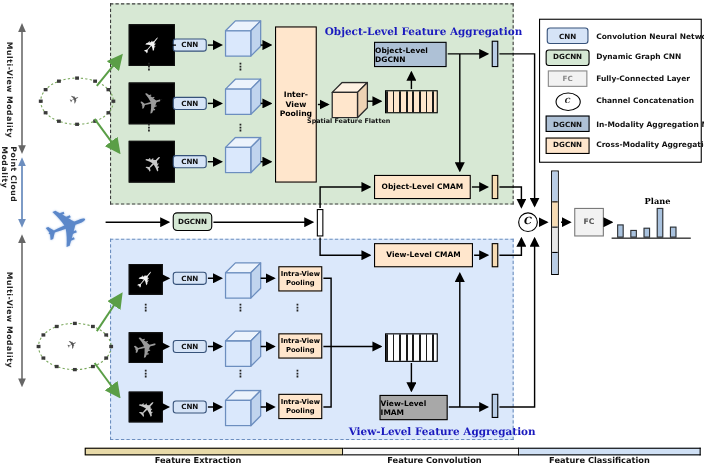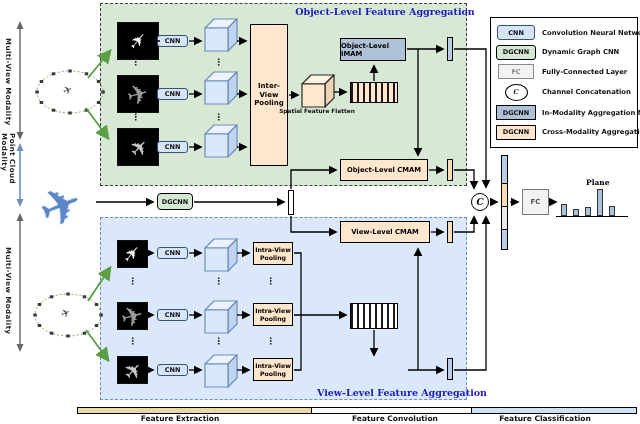--- a/index.html
+++ b/index.html
@@ -95,21 +95,21 @@
   svg{display:block;}
   .overlay{position:absolute;left:0;top:0;pointer-events:none;}
 </style>
 </head>
 <body>
 
 <div class="canvas">
 
   <div class="abs region-green"></div>
   <div class="abs region-blue"></div>
-  <div class="abs section-title" style="left:280px;top:6px;width:210px;">Object-Level Feature Aggregation</div>
+  <div class="abs section-title" style="left:280px;top:24px;width:210px;">Object-Level Feature Aggregation</div>
   <div class="abs section-title" style="left:297px;top:387px;width:210px;">View-Level Feature Aggregation</div>
 
   <div class="abs rail-label" style="top:38px;height:88px;">Multi-View Modality</div>
   <div class="abs rail-label" style="top:133px;height:82px;">Point Cloud Modality</div>
   <div class="abs rail-label" style="top:243px;height:95px;">Multi-View Modality</div>
 
   <div class="abs" style="left:33px;top:67px;width:74px;height:50px;">
     <svg class="overlay" width="74" height="50">
       <ellipse cx="37" cy="25" rx="33" ry="21" fill="none" stroke="#7aa85c" stroke-width="1" stroke-dasharray="2,2"></ellipse>
       <g fill="#3a3a3a">
@@ -232,23 +232,24 @@
         <polygon points="1,10 10,1 33,1 24,10" fill="#fff2e3"></polygon>
         <polygon points="24,10 33,1 33,24 24,33" fill="#eed3b4"></polygon>
         <rect x="1" y="10" width="23" height="23" fill="#ffe6cc"></rect>
       </g>
     </svg>
   <div class="abs flatten-label" style="left:276px;top:108px;width:82px;">Spatial Feature Flatten</div>
 
   <div class="abs striped striped-tan" style="left:350px;top:82px;width:48px;height:21px;"></div>
   <div class="abs striped striped-white" style="left:350px;top:303px;width:48px;height:26px;"></div>
 
-  <div class="abs module m-obj-imam">Object-Level IMAM</div>
+  <div class="abs module m-obj-imam">Object-Level DGCNN</div>
   <div class="abs module m-obj-cmam">Object-Level CMAM</div>
   <div class="abs module m-view-cmam">View-Level CMAM</div>
+  <div class="abs module m-view-imam">View-Level IMAM</div>
 
   <div class="abs chip dgcnn-box" style="left:157px;top:193px;">DGCNN</div>
 
   <div class="abs vbar vbar-white" style="left:288px;top:190px;width:6px;height:25px;"></div>
   <div class="abs vbar vbar-blue" style="left:447px;top:37px;width:6px;height:24px;"></div>
   <div class="abs vbar vbar-tan" style="left:447px;top:159px;width:6px;height:22px;"></div>
   <div class="abs vbar vbar-tan" style="left:447px;top:221px;width:6px;height:22px;"></div>
   <div class="abs vbar vbar-blue" style="left:447px;top:358px;width:6px;height:22px;"></div>
 
   <div class="abs cc-circle">C</div>

